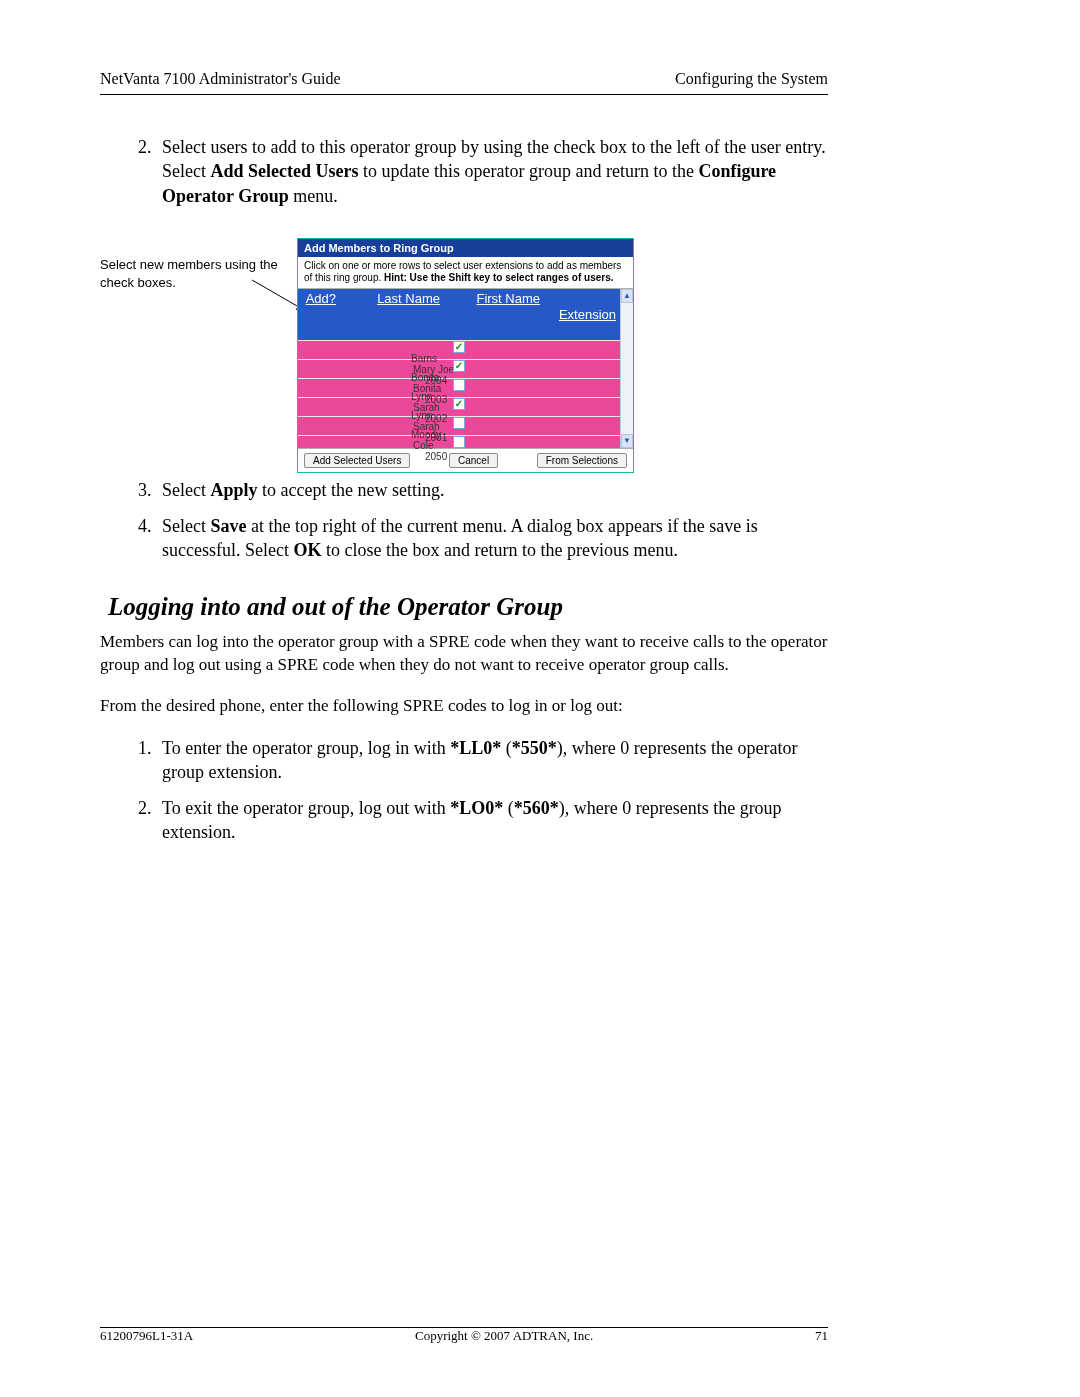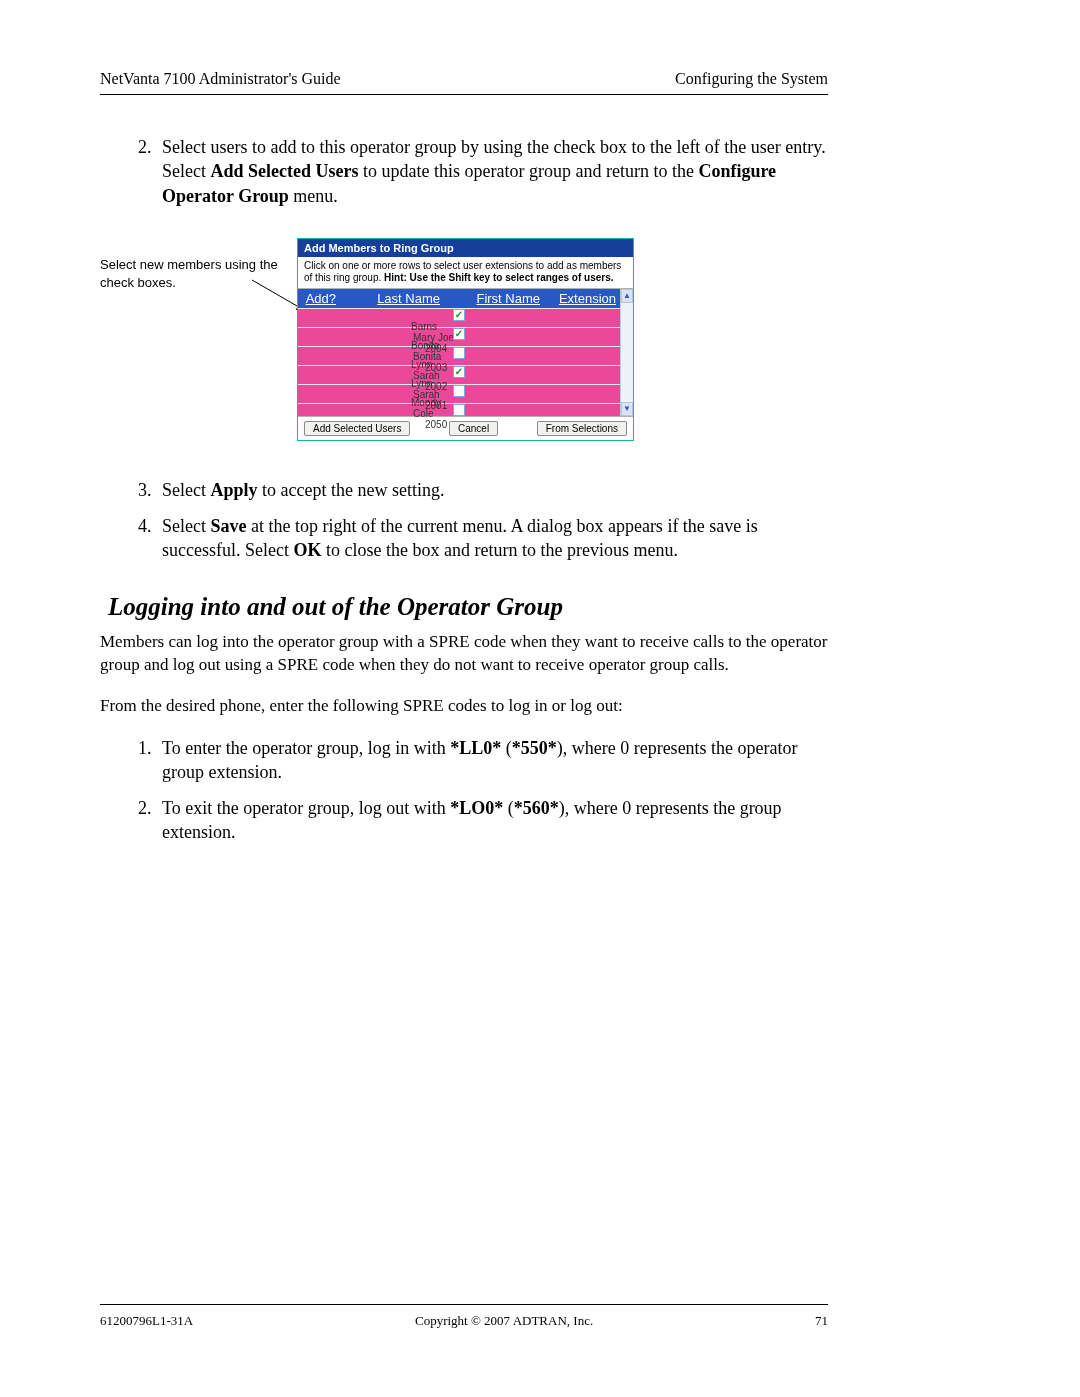--- a/index.html
+++ b/index.html
@@ -22,23 +22,23 @@
     justify-content: space-between;
     font-size: 16px;
     padding-bottom: 6px;
     border-bottom: 1px solid #000;
     margin-bottom: 40px;
   }
   .footer {
     position: absolute;
     left: 100px;
     right: 100px;
-    bottom: 68px;
+    bottom: 53px;
     border-top: 1px solid #000;
-    padding-top: 8px;
+    padding-top: 0;
     display: flex;
     justify-content: space-between;
     font-size: 13px;
   }
   ol.main-list {
     font-size: 18px;
     line-height: 1.35;
     margin: 0 0 30px 0;
     padding-left: 56px;
   }
@@ -102,21 +102,21 @@
   .dialog-head-row {
     display: flex;
     background: #2658c8;
     color: #fff;
     font-size: 13px;
     text-align: right;
   }
   .dh-add { width: 34px; padding: 2px 4px; text-decoration: underline; }
   .dh-last { width: 96px; padding: 2px 4px; text-decoration: underline; }
   .dh-first { width: 92px; padding: 2px 4px; text-decoration: underline; }
-  .dh-ext { width: 68px; padding: 2px 4px; text-decoration: underline; }
+  .dh-ext { width: 68px; padding: 18px 4px; text-decoration: underline; }
   .drow {
     display: flex;
     font-size: 10px;
     color: #333;
     border-top: 1px solid #e8e8e8;
     align-items: center;
     height: 18px;
     flex-direction: column;
   }
   .dc-add { width: 34px; padding: 0 4px; display:flex; align-items:center; justify-content:center;}

